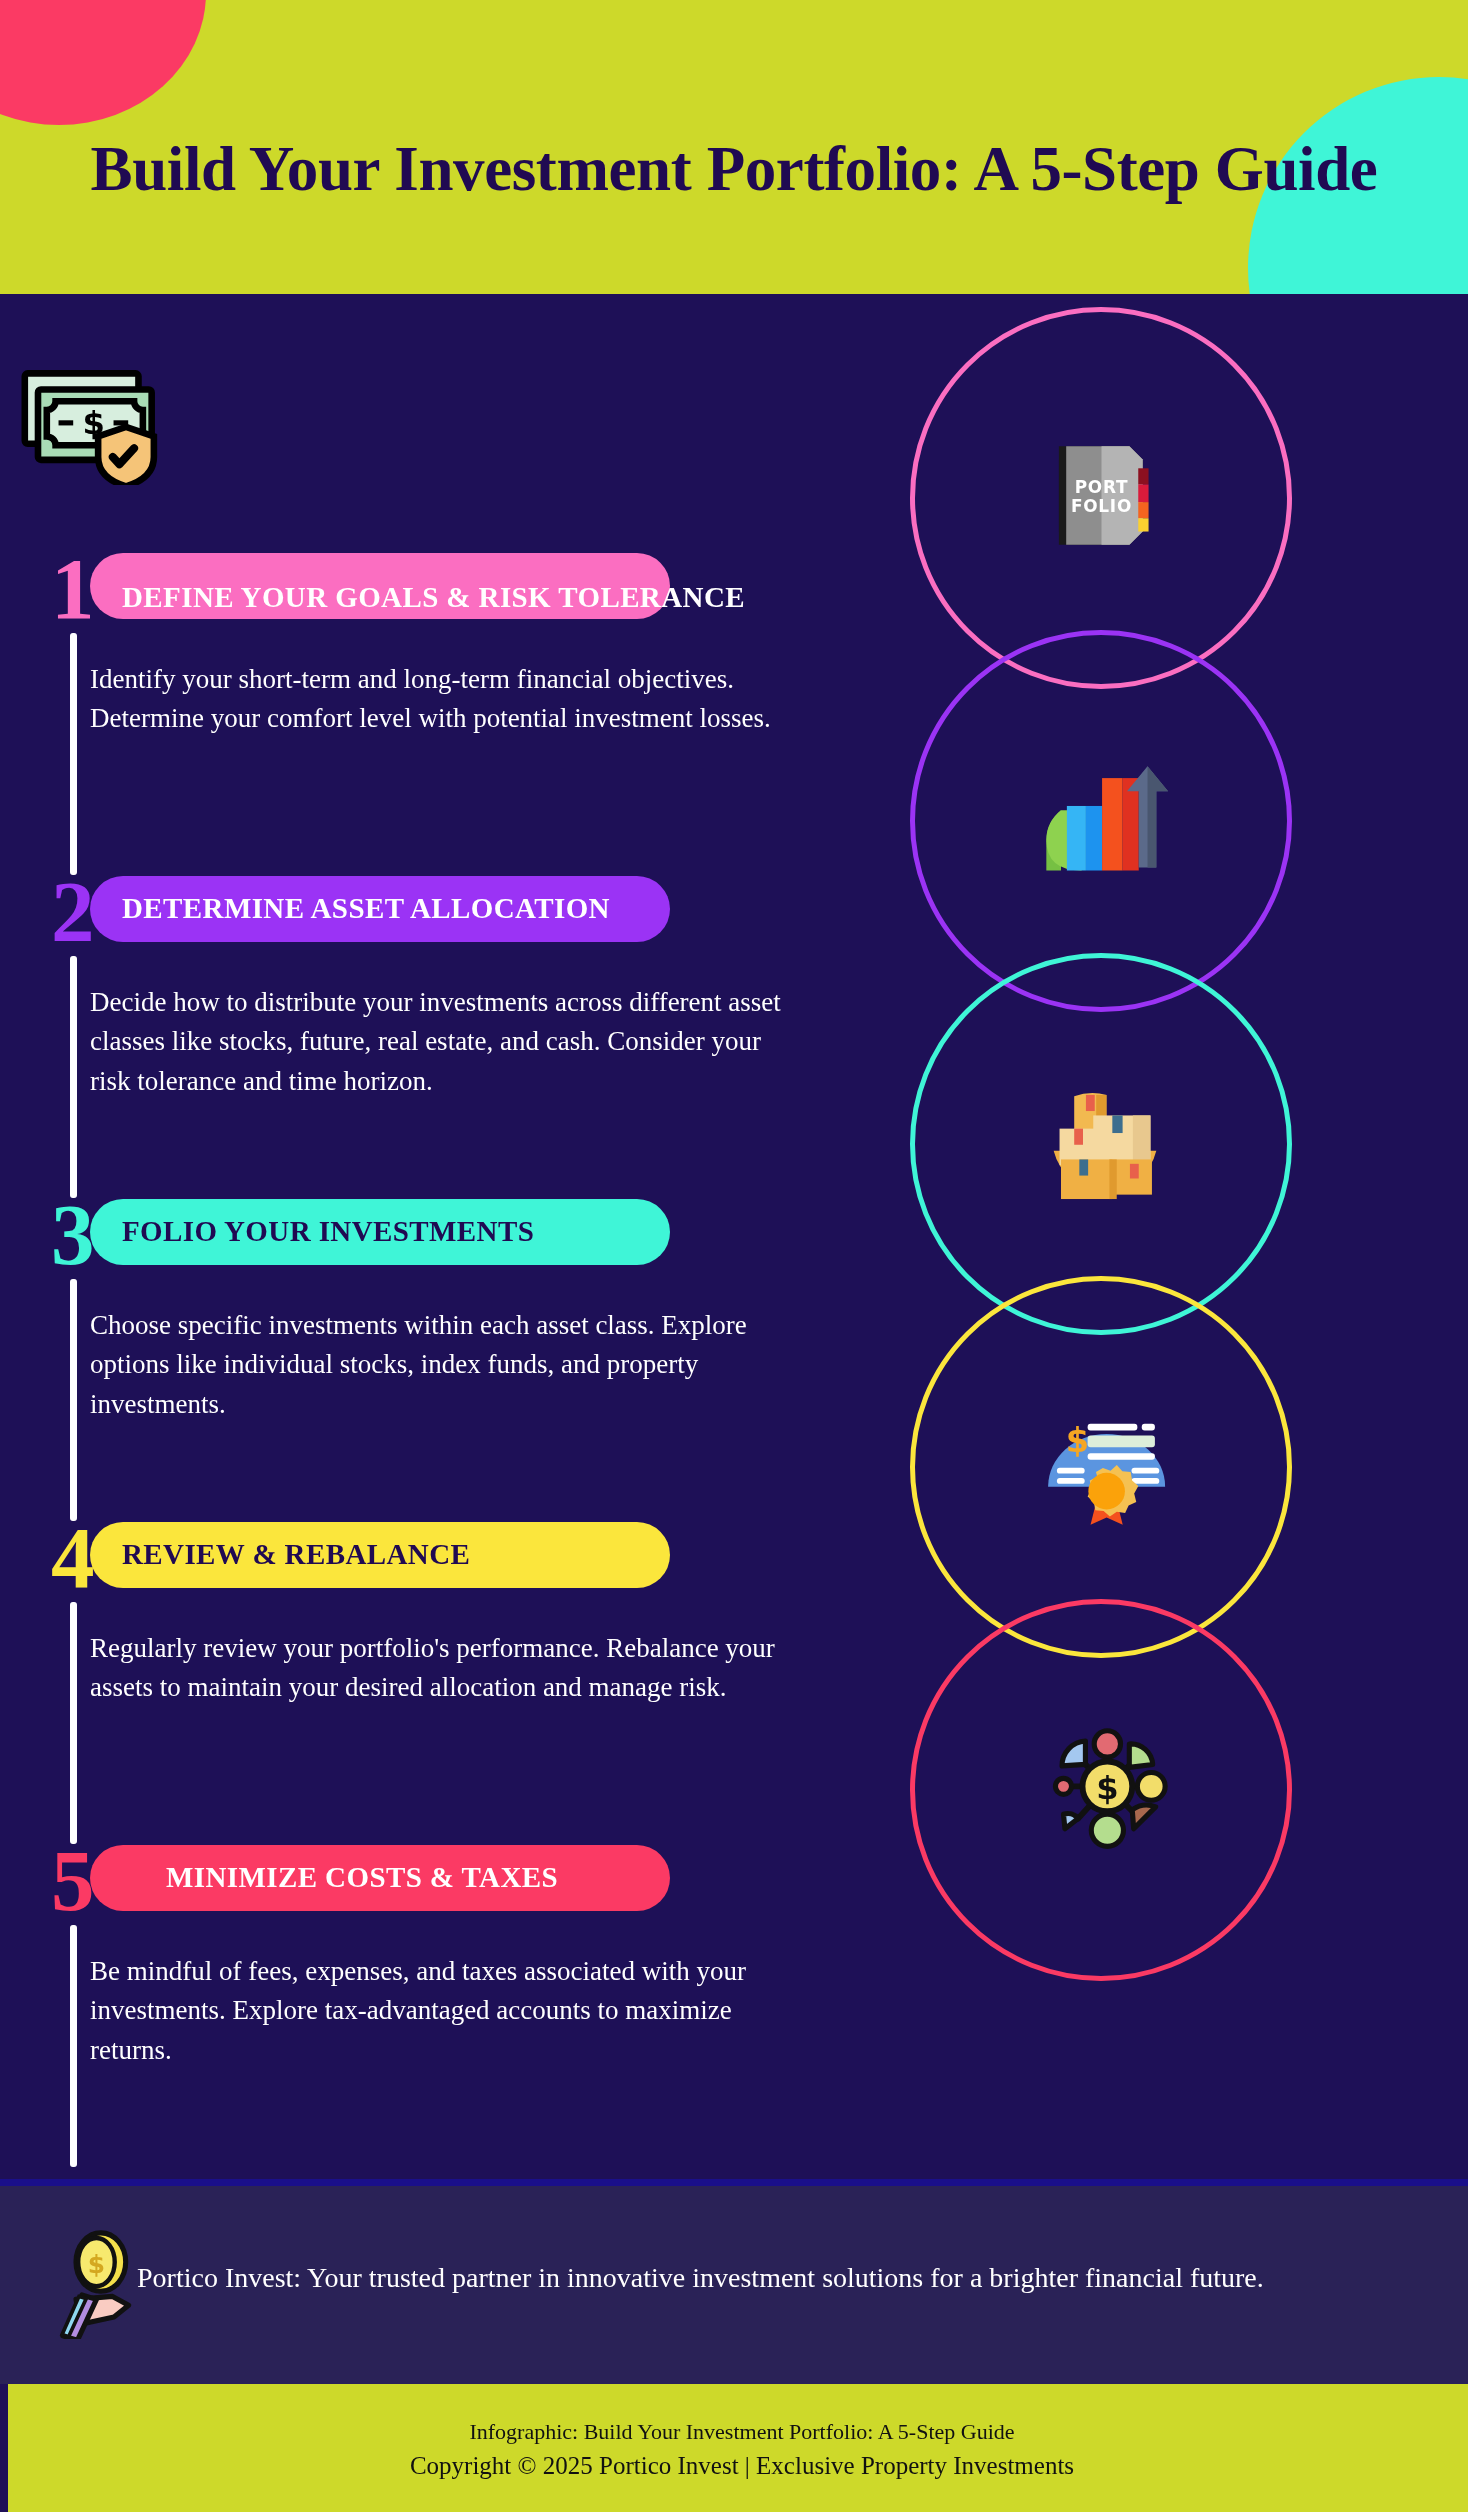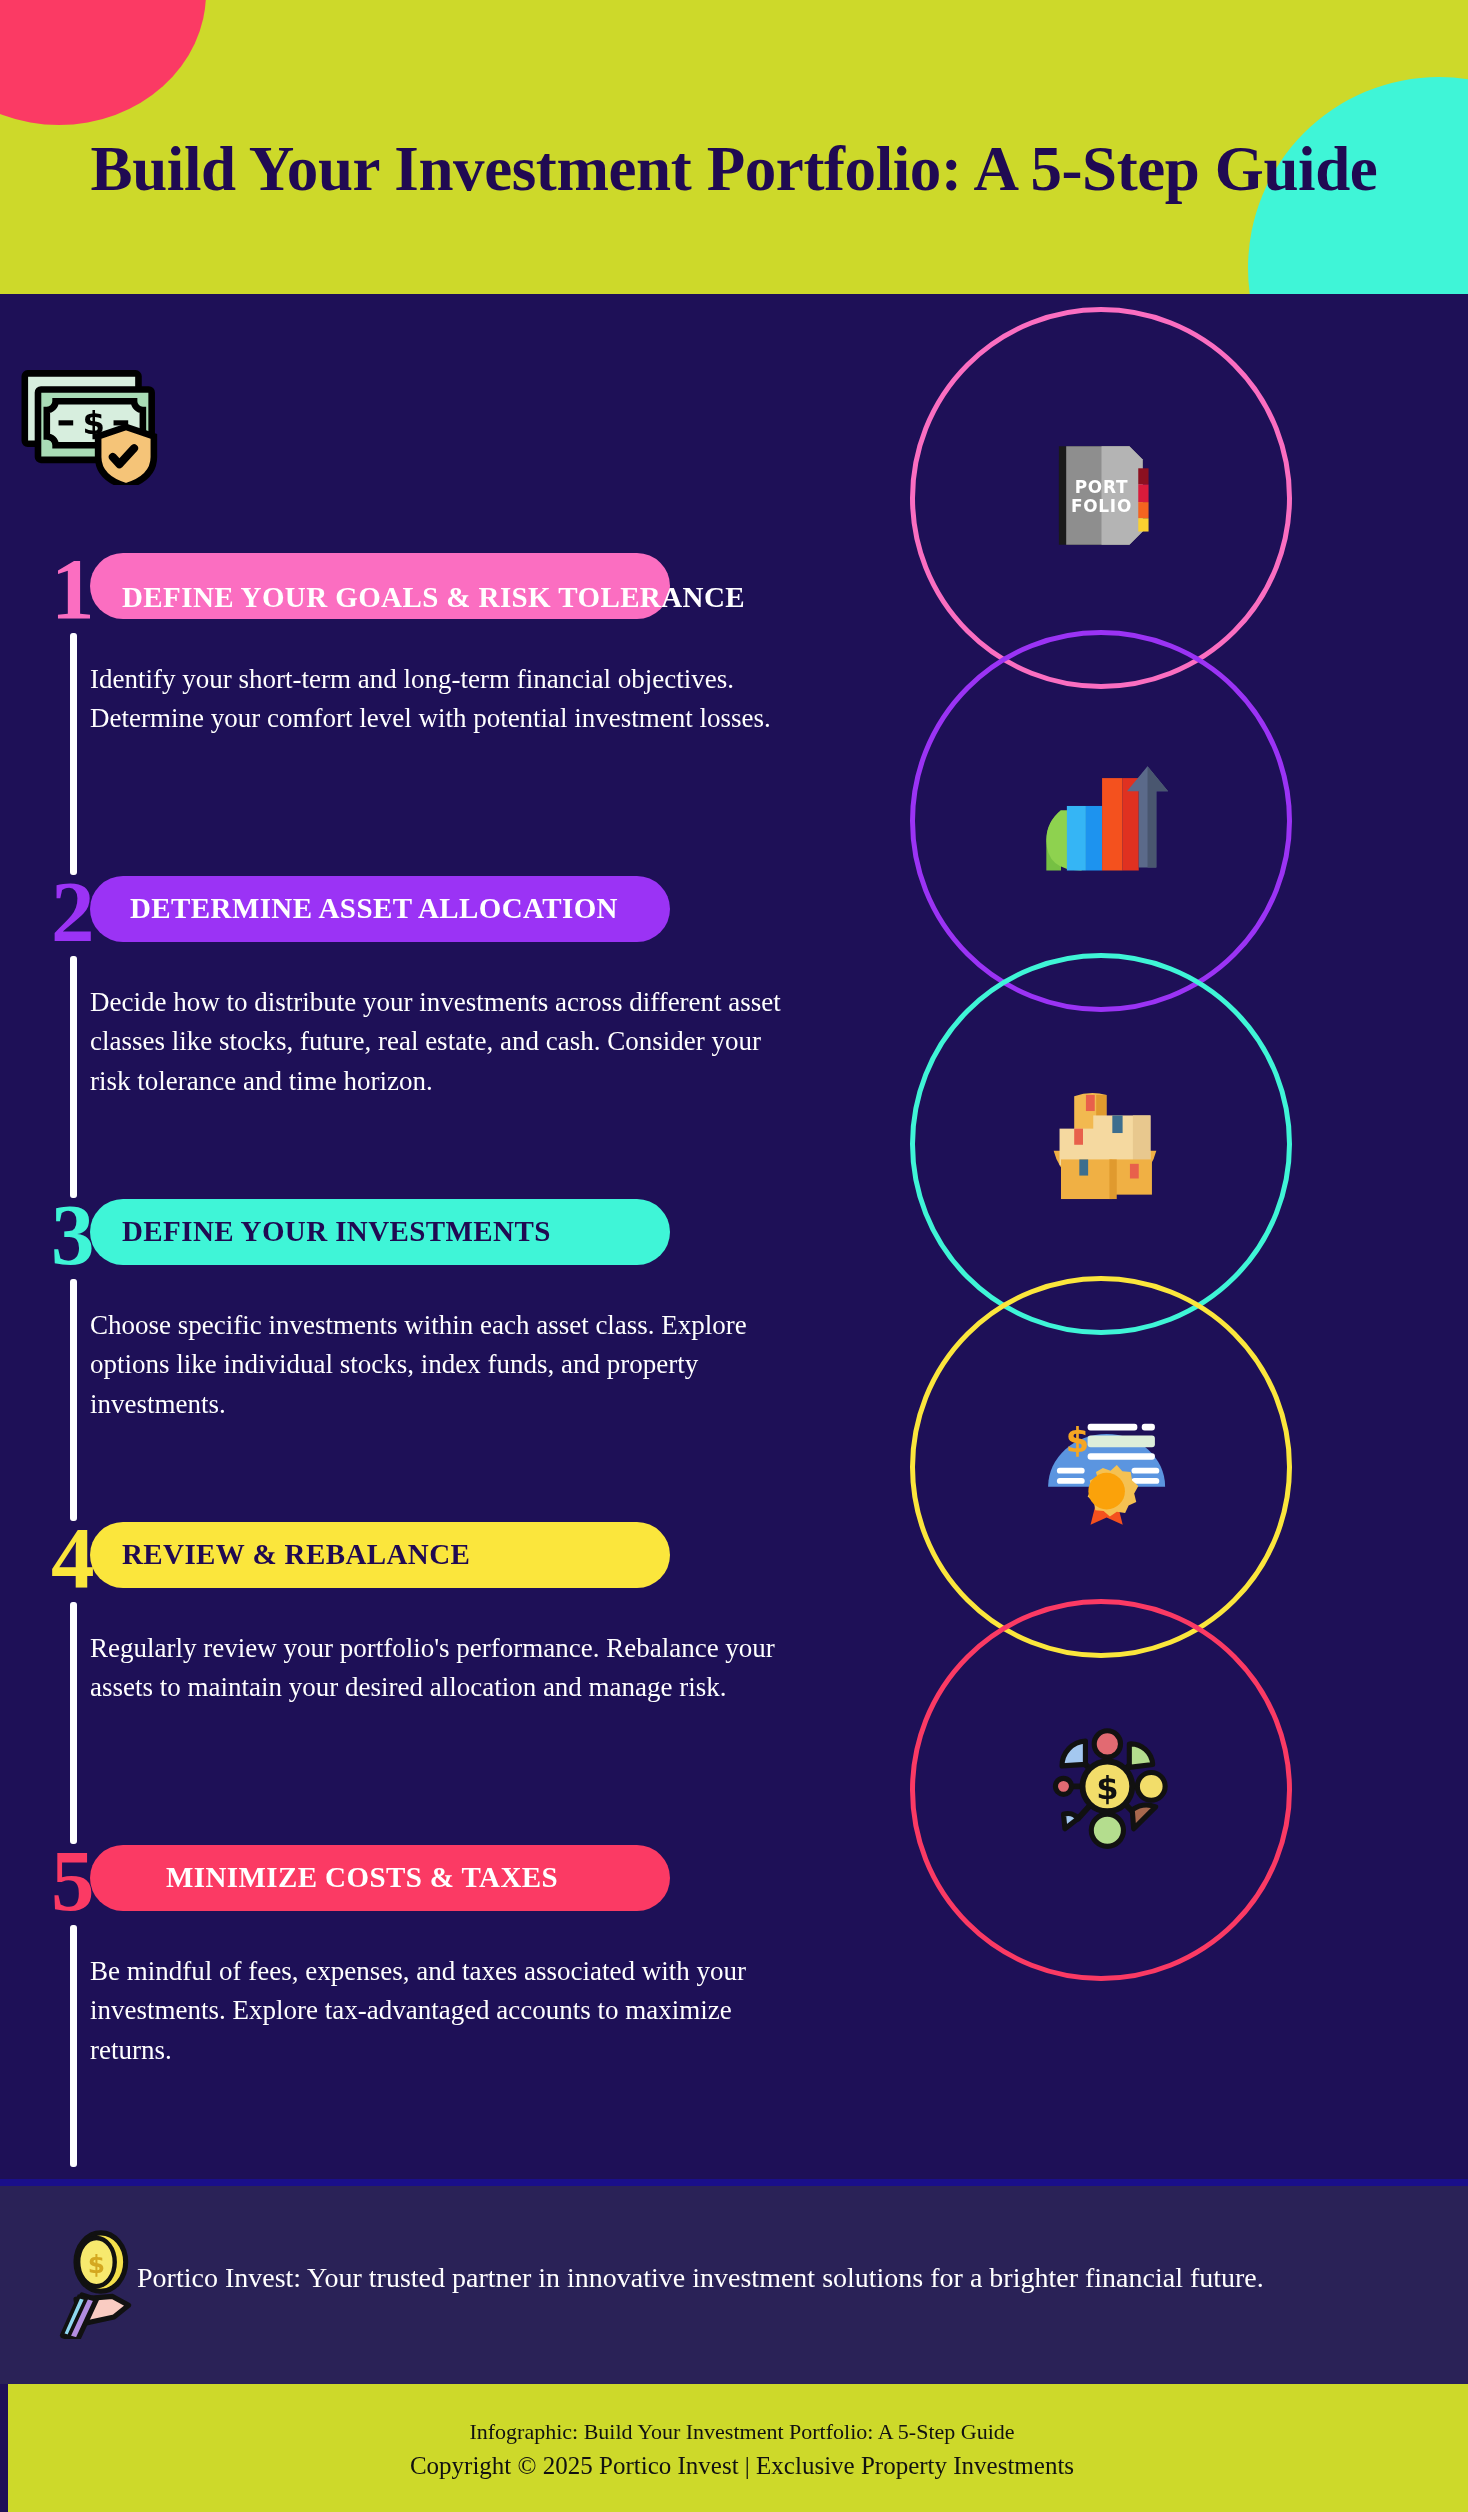--- a/index.html
+++ b/index.html
@@ -157,32 +157,32 @@
         </div>
       </div>
       <div class="vbar" style="top:82px;height:242px;"></div>
       <div class="step-desc" style="top:109px;">Identify your short-term and long-term financial objectives. Determine your comfort level with potential investment losses.</div>
     </div>
 
     <div class="step" style="top:580px;">
       <div class="step-head">
         <div class="step-num" style="color:#9b33f5;">2</div>
         <div class="pill" style="background:#9b33f5;width:580px;">
-          <span class="pill-label" style="color:#ffffff;margin-left:8px;">DETERMINE ASSET ALLOCATION</span>
+          <span class="pill-label" style="color:#ffffff;">DETERMINE ASSET ALLOCATION</span>
         </div>
       </div>
       <div class="vbar" style="top:82px;height:242px;"></div>
       <div class="step-desc" style="top:109px;">Decide how to distribute your investments across different asset classes like stocks, future, real estate, and cash. Consider your risk tolerance and time horizon.</div>
     </div>
 
     <div class="step" style="top:903px;">
       <div class="step-head">
         <div class="step-num" style="color:#3ff5d7;">3</div>
         <div class="pill" style="background:#3ff5d7;width:580px;">
-          <span class="pill-label" style="color:#200a52;">DEFINE YOUR INVESTMENTS</span>
+          <span class="pill-label" style="color:#200a52;">FOLIO YOUR INVESTMENTS</span>
         </div>
       </div>
       <div class="vbar" style="top:82px;height:242px;"></div>
       <div class="step-desc" style="top:109px;">Choose specific investments within each asset class. Explore options like individual stocks, index funds, and property investments.</div>
     </div>
 
     <div class="step" style="top:1226px;">
       <div class="step-head">
         <div class="step-num" style="color:#fbe63c;">4</div>
         <div class="pill" style="background:#fbe63c;width:580px;">

